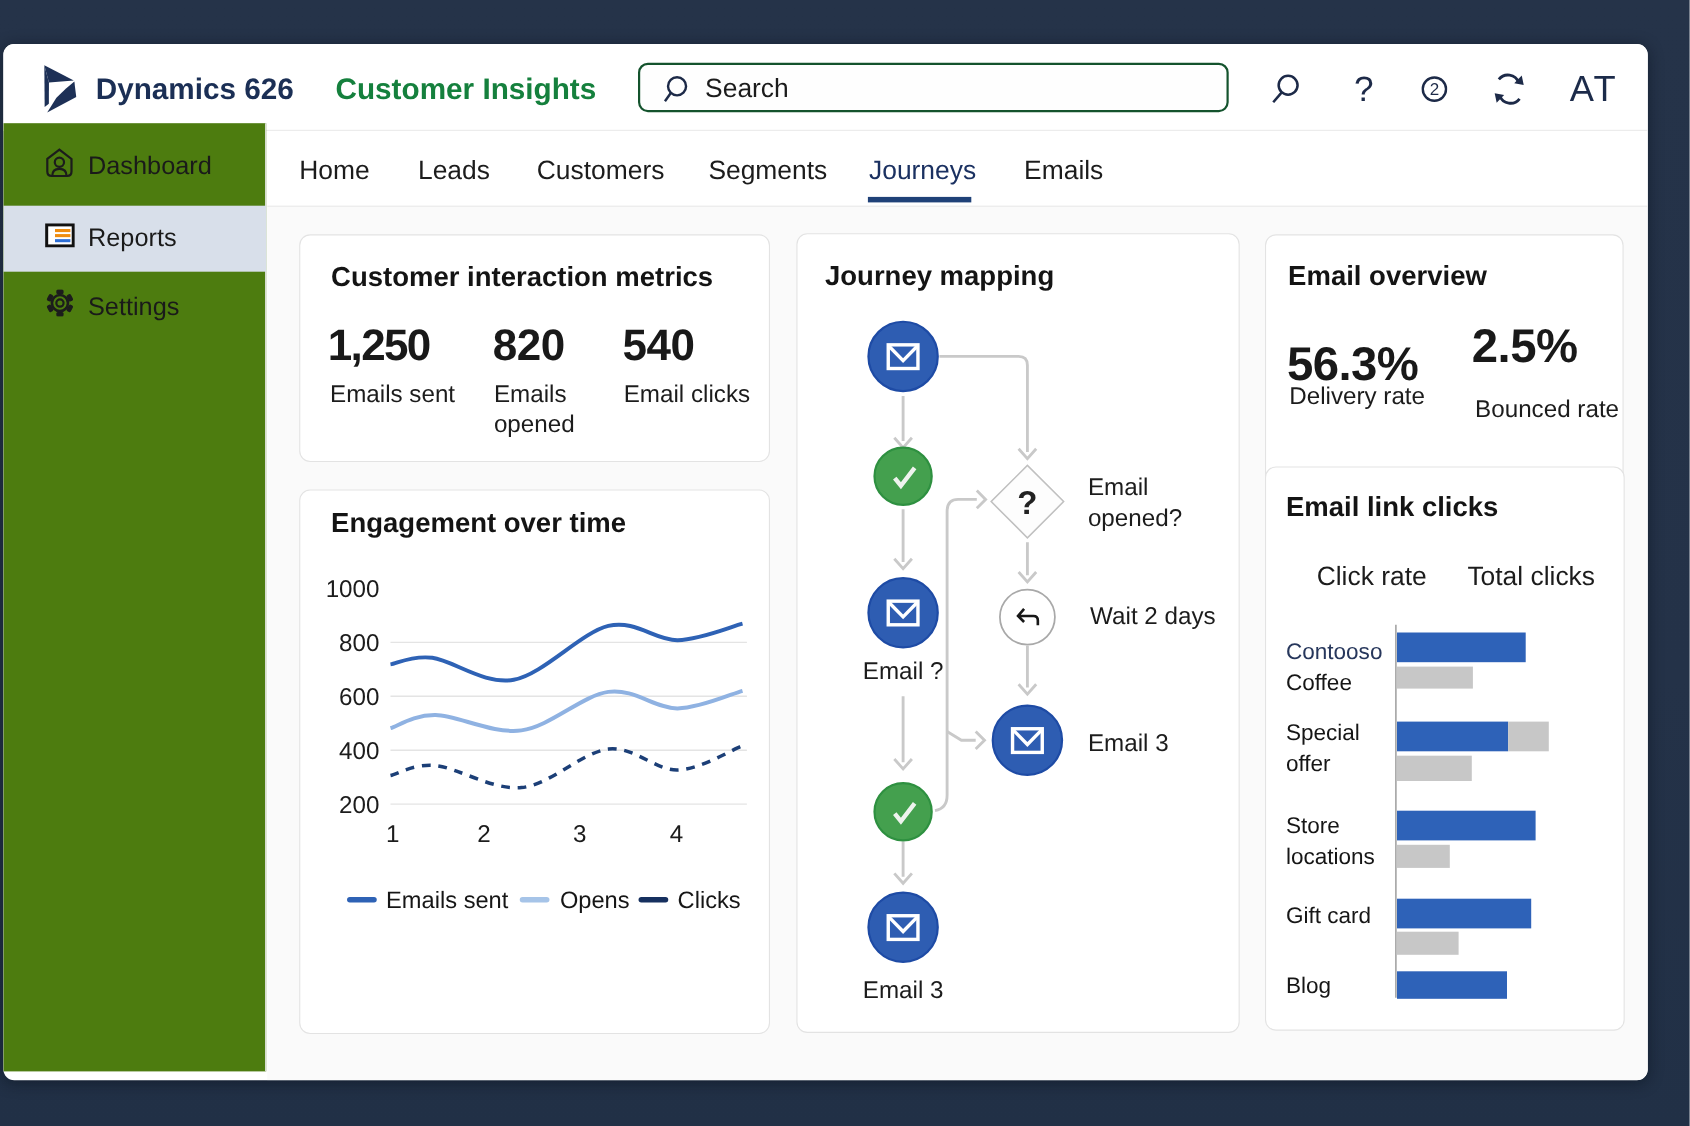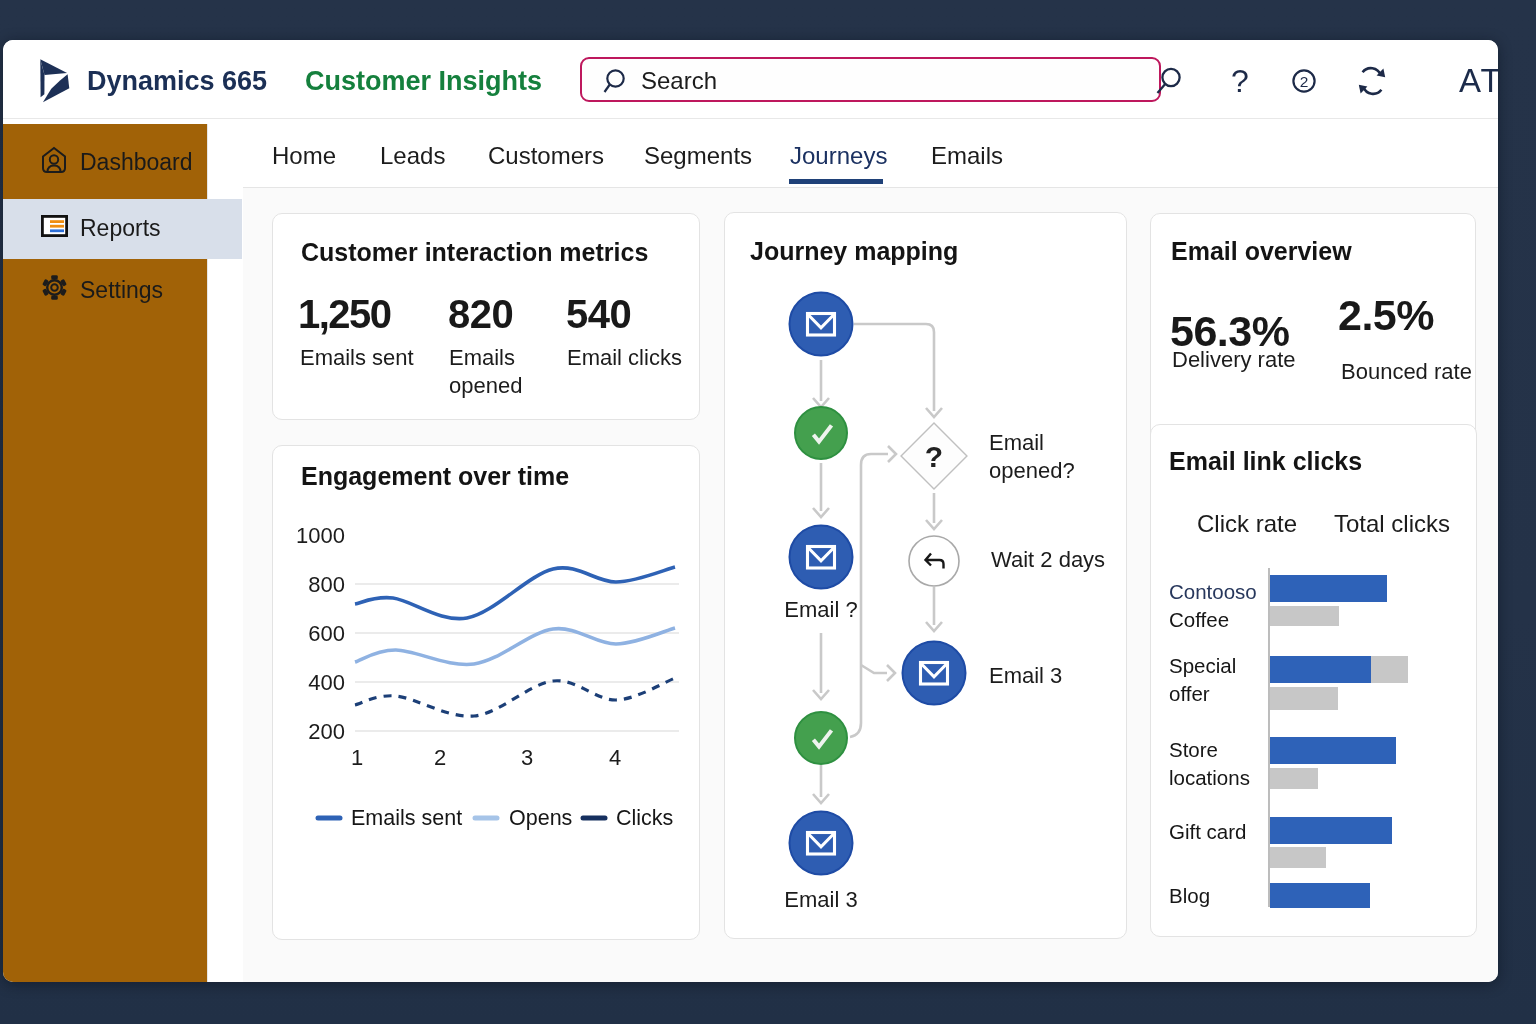--- a/index.html
+++ b/index.html
@@ -4,26 +4,26 @@
 <style>
 * { margin:0; padding:0; box-sizing:border-box; }
 html,body { width:1536px; height:1024px; overflow:hidden; }
 body { background:linear-gradient(180deg,#253349 0%,#243248 60%,#213046 100%); font-family:"Liberation Sans", sans-serif; position:relative; }
 .abs { position:absolute; }
 .win { position:absolute; left:3px; top:40px; width:1495px; height:942px; background:#fff; border-radius:10px; overflow:hidden; box-shadow:0 2px 14px rgba(5,10,20,0.45); }
 
 .topbar { position:absolute; left:0; top:0; width:1495px; height:79px; background:#fff; border-bottom:1px solid #e8e8e8; }
 .brand { position:absolute; left:84px; top:26px; font-size:27px; font-weight:700; color:#1b2f55; letter-spacing:0px; }
 .product { position:absolute; left:302px; top:26px; font-size:27px; font-weight:700; color:#15803d; }
-.search { position:absolute; left:577px; top:17px; width:581px; height:45px; border:2px solid #be185d; border-radius:9px; background:#fefefe; }
+.search { position:absolute; left:577px; top:17px; width:537px; height:45px; border:2px solid #14532d; border-radius:9px; background:#fefefe; }
 .search span { position:absolute; left:59px; top:8px; font-size:24px; color:#1c1c1c; }
 .ticon { position:absolute; top:0px; color:#1d2a48; }
-.at { position:absolute; left:1424px; top:22px; font-size:33px; color:#1c2b4a; letter-spacing:2px;margin-left:32px; }
-
-.sidebar { position:absolute; left:0; top:84px; width:205px; height:862px; background:#a16207; border-right:1px solid #e6e6e6; }
+.at { position:absolute; left:1424px; top:22px; font-size:33px; color:#1c2b4a; letter-spacing:2px; }
+
+.sidebar { position:absolute; left:0; top:72px; width:239px; height:862px; background:#4d7c0f; border-right:1px solid #e6e6e6; }
 .srow { position:absolute; left:0; width:239px; height:60px; }
 .srow .lbl { position:absolute; left:77px; top:16px; font-size:23px; color:#1a1a1a; }
 .sel { background:#d8dfea; }
 .navrow { position:absolute; left:240px; top:79px; width:1255px; height:69px; background:#fff; border-bottom:1px solid #e5e5e5;padding-left:16px; }
 .tab { position:absolute; top:23px; font-size:24px; color:#1c1c1c; }
 .tabactive { color:#1b3161; }
 .underline { position:absolute; left:546px; top:60px; width:94px; height:5px; background:#1f4178; }
 
 .content { position:absolute; left:240px; top:148px; width:1255px; height:794px; background:#fafafa; }
 .card { position:absolute; background:#fff; border:1px solid #e3e3e3; border-radius:10px; }
@@ -34,21 +34,21 @@
 </head>
 <body>
 <div class="win">
 
   <div class="topbar">
     <svg class="abs" style="left:37px;top:19px" width="30" height="44" viewBox="0 0 30 44">
       <path d="M0.3 0.3 L27.1 14.1 L4.5 16 Z" fill="#1d3056"></path>
       <path d="M0.3 0.3 L4.5 16 L4.4 35.3 L0.6 38.3 Z" fill="#1d3056"></path>
       <path d="M27.6 15.2 L29.3 29.2 L2.9 43.3 L11.3 29.8 L20 21.5 Z" fill="#1d3056"></path>
     </svg>
-    <div class="brand">Dynamics 665</div>
+    <div class="brand">Dynamics 626</div>
     <div class="product">Customer Insights</div>
     <div class="search">
       <svg class="abs" style="left:21px;top:8px" width="28" height="28" viewBox="0 0 28 28" fill="none" stroke="#1d2a48" stroke-width="2.2">
         <circle cx="12.5" cy="11.5" r="8.2"></circle>
           <path d="M6.8 17.5 L1.5 25"></path>
       </svg>
       <span>Search</span>
     </div>
     <svg class="ticon" style="left:1150px;top:26px" width="32" height="32" viewBox="0 0 32 32" fill="none" stroke="#1d2a48" stroke-width="2.3">
       <circle cx="18" cy="11.5" r="8.6"></circle>

